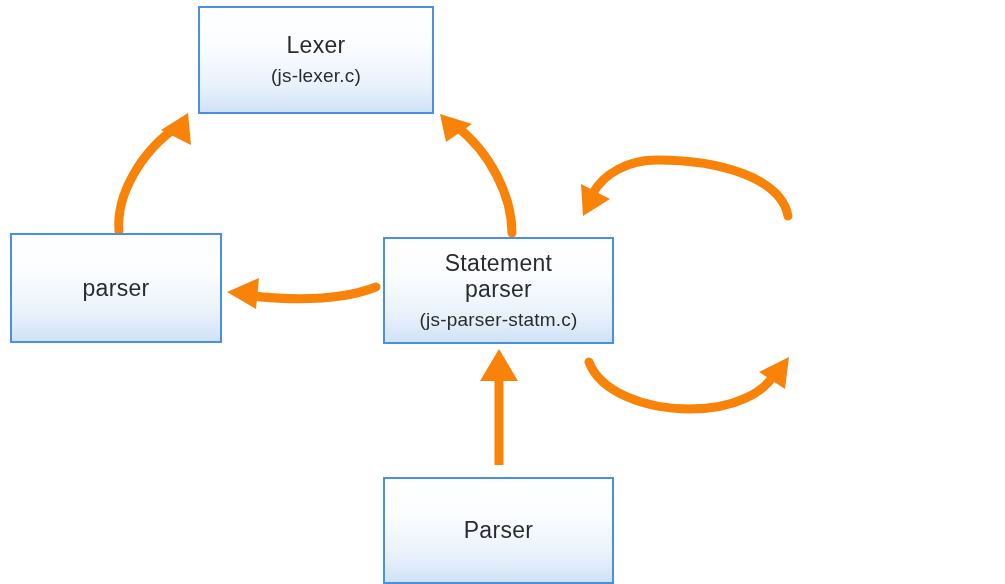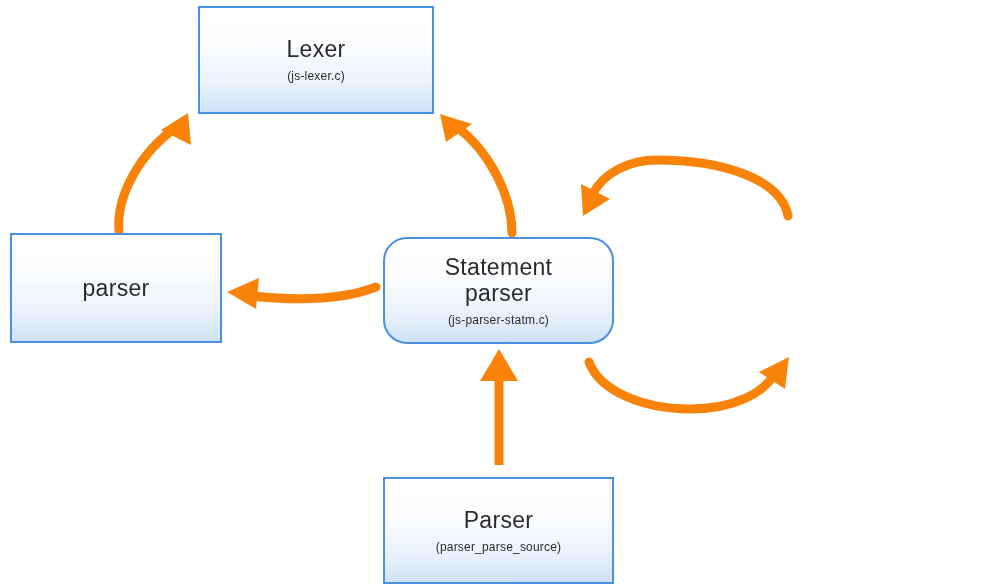--- a/index.html
+++ b/index.html
@@ -39,21 +39,21 @@
     color: #2b2b2b;
     line-height: 1.18;
     z-index: 3;
   }
   .node .title {
     font-size: 23px;
     letter-spacing: 0.3px;
     white-space: nowrap;
   }
   .node .sub {
-    font-size: 12px;
+    font-size: 19px;
     letter-spacing: 0.2px;
     white-space: nowrap;
     margin-top: 6px;
   }
   .node.two-line .title {
     line-height: 1.16;
   }
 
   
   #node-lexer      { left: 198px; top: 6px;   width: 236px; height: 108px; }
@@ -102,25 +102,24 @@
 
   <div class="node" id="node-lexer" style="border-color: rgb(74, 144, 226); color: rgb(43, 43, 43);">
     <div class="title">Lexer</div>
     <div class="sub">(js-lexer.c)</div>
   </div>
 
   <div class="node two-line" id="node-expression" style="border-color: rgb(74, 144, 226); color: rgb(43, 43, 43);">
     <div class="title">parser</div>
   </div>
 
-  <div class="node two-line" id="node-statement" style="border-color: rgb(74, 144, 226); color: rgb(43, 43, 43); border-radius: 24px;">
+  <div class="node two-line" id="node-statement" style="border-color: rgb(74, 144, 226); color: rgb(43, 43, 43);">
     <div class="title">Statement</div>
     <div class="title">parser</div>
     <div class="sub">(js-parser-statm.c)</div>
   </div>
 
 
   <div class="node" id="node-parser" style="border-color: rgb(74, 144, 226); color: rgb(43, 43, 43);">
     <div class="title">Parser</div>
-    <div class="sub">(parser_parse_source)</div>
   </div>
 
 </div>
 
 </body></html>

